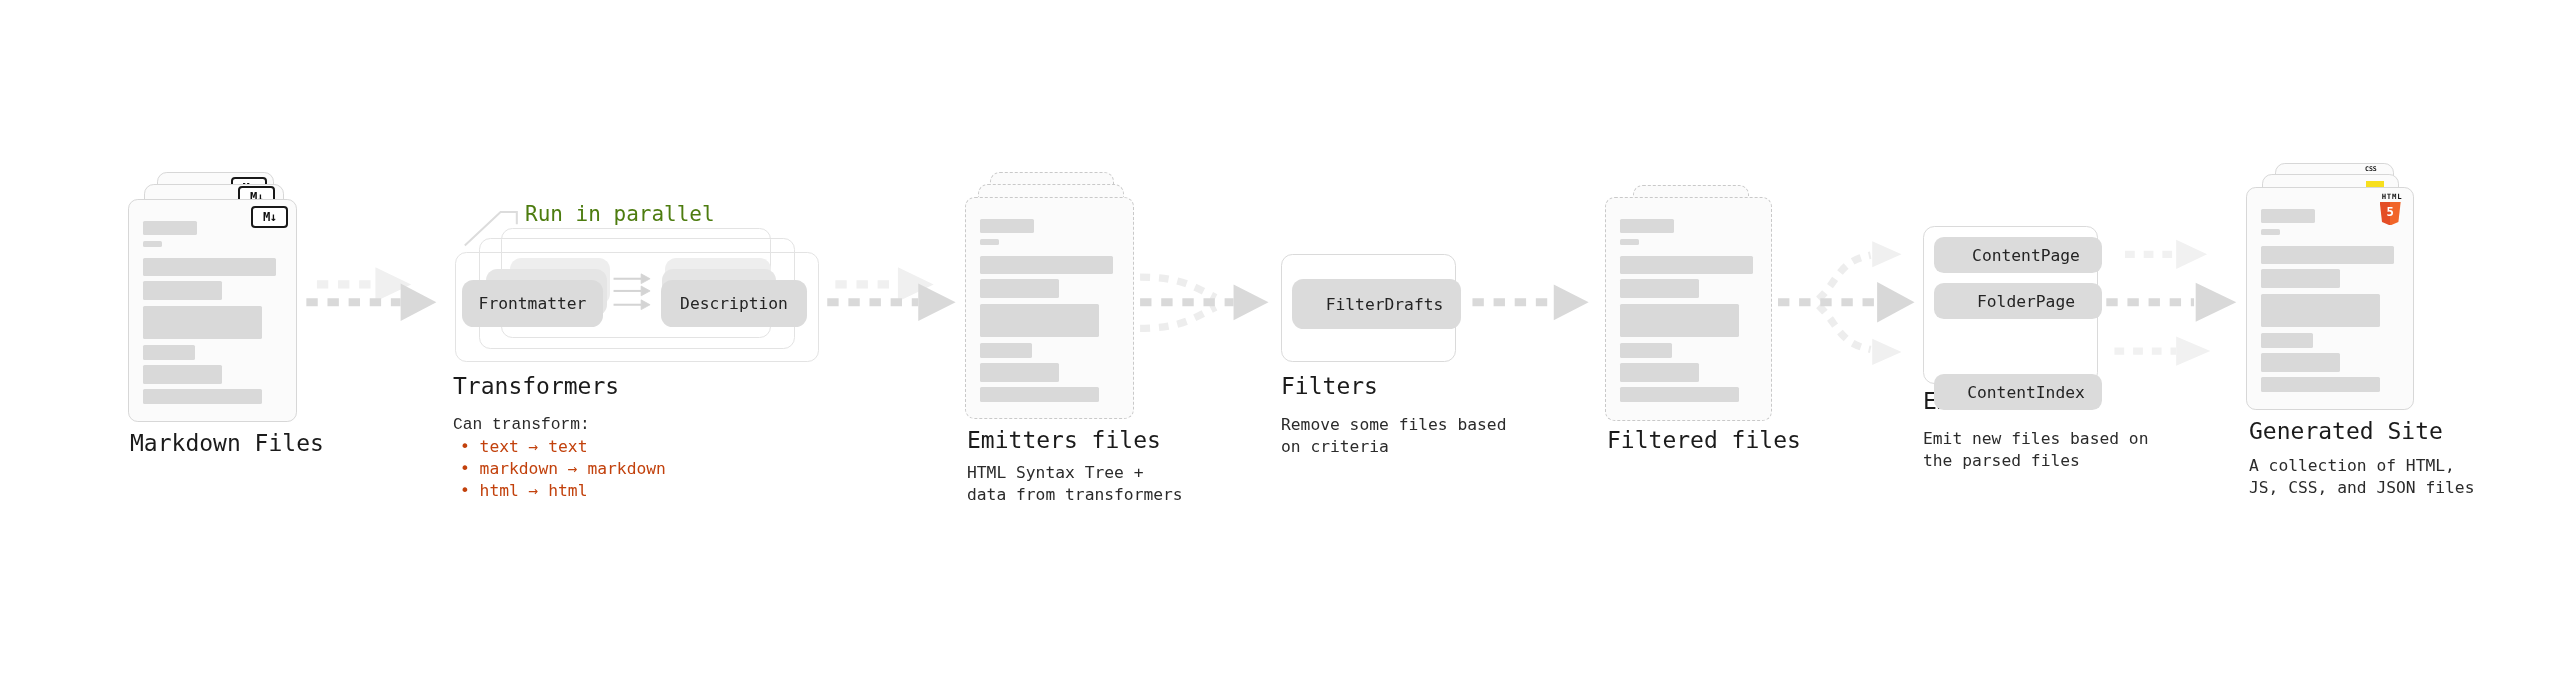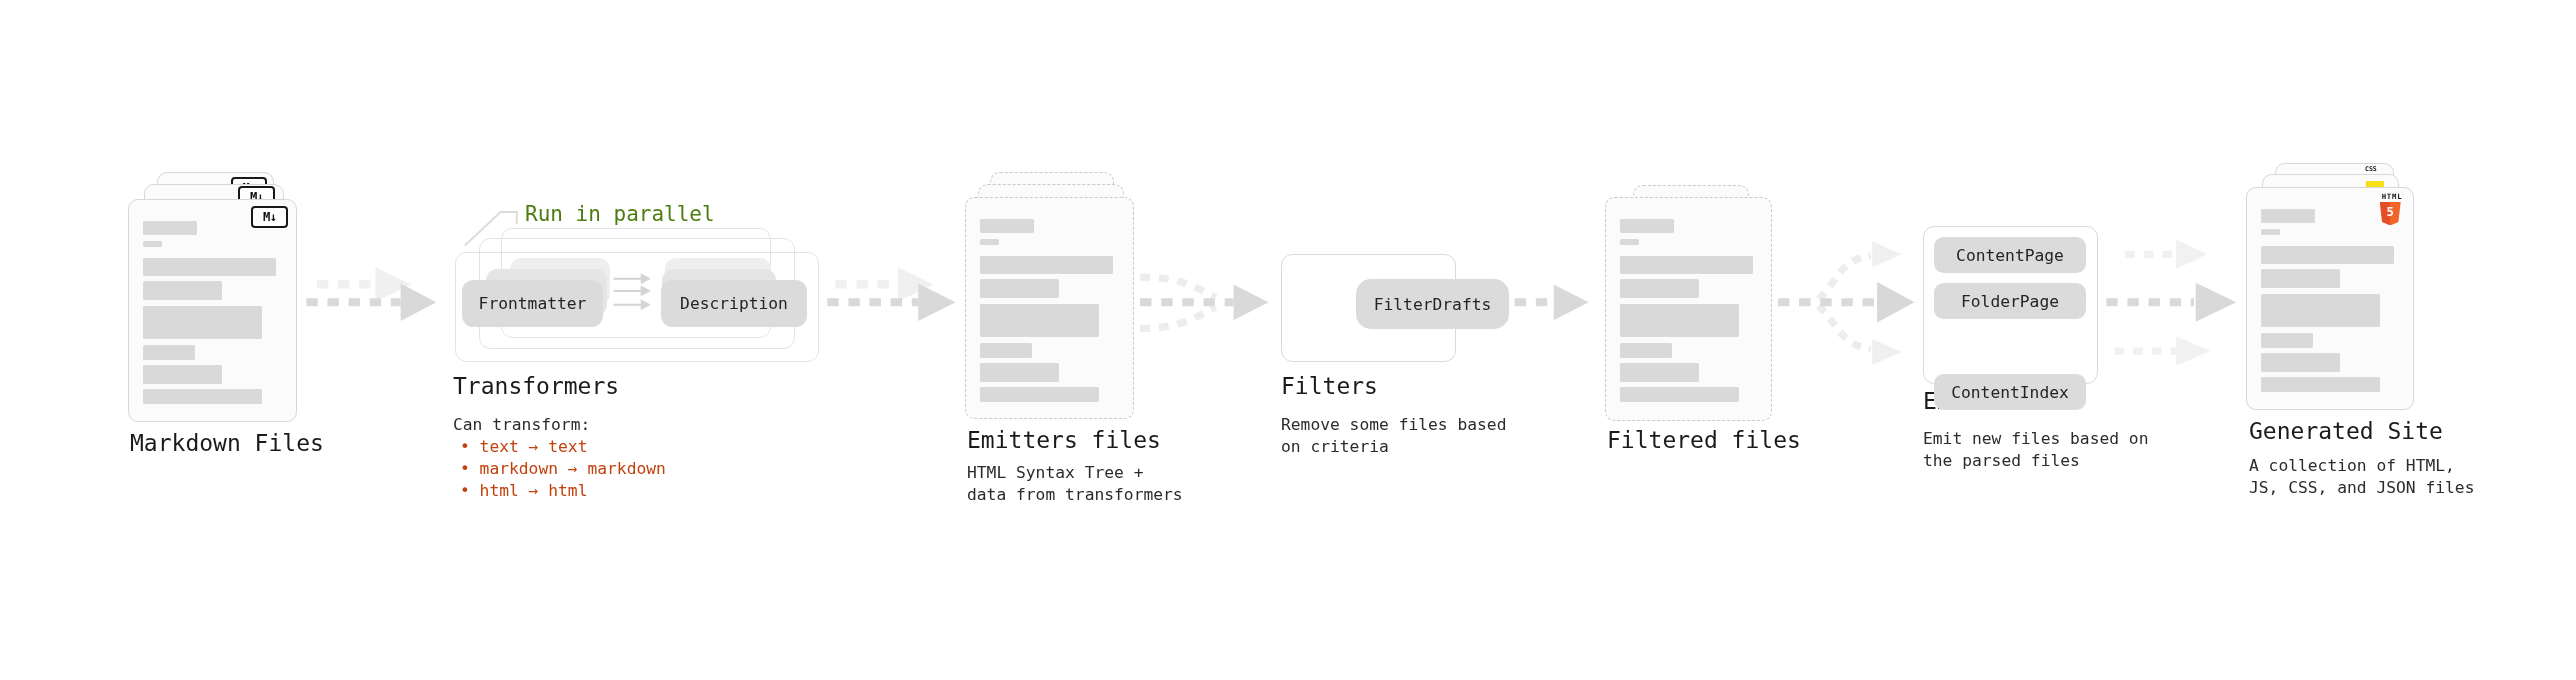--- a/index.html
+++ b/index.html
@@ -46,22 +46,22 @@
   .fm-front{left:462px;top:280px;width:141px;height:47px;background:#dbdbdb;}
   .ds-back {left:665px;top:258px;width:106px;height:47px;background:#eeeeee;}
   .ds-mid  {left:662px;top:269px;width:114px;height:47px;background:#e5e5e5;}
   .ds-front{left:661px;top:280px;width:146px;height:47px;background:#dbdbdb;}
   .t-note{left:525px;top:202px;font-size:21px;color:#4d7c0f;z-index:2;}
 
   
   .proc-box{position:absolute;background:#ffffff;border:1.6px solid #dadada;border-radius:11.4px;z-index:2;}
   .f-box{left:1281px;top:254px;width:173px;height:106px;}
   .proc-pill{position:absolute;background:#dbdbdb;border-radius:11.4px;display:flex;align-items:center;
-    justify-content:center;font-size:16.3px;color:#242424;z-index:3;}
-  .f-pill{left:1356px;top:279px;width:153px;height:50px;border-radius:15px;}
+    justify-content:center;font-size:16.3px;color:#242424;z-index:3;padding-left:16px;}
+  .f-pill{left:1292px;top:279px;width:153px;height:50px;}
   .e-box{left:1923px;top:226px;width:173px;height:156px;}
   .e-pill{left:1934px;width:152px;height:36px;border-radius:9.8px;}
   .e-pill-1{top:237px;} .e-pill-2{top:283px;} .e-pill-3{top:330px;margin-top:44px;}
 
   
   .g-mod-back {left:990px;top:172px;width:122px;height:45px;}
   .g-mod-mid  {left:978px;top:184px;width:144px;height:45px;}
   .g-mod-front{left:965px;top:197px;width:167px;height:220px;}
   .g-fil-back {left:1633px;top:185px;width:114px;height:41px;}
   .g-fil-front{left:1605px;top:197px;width:165px;height:222px;}
@@ -79,21 +79,21 @@
   .html5-shield{width:21px;height:23.6px;margin:0.8px auto 0;
     background:linear-gradient(90deg,#e44d26 50%,#f16529 50%);
     clip-path:polygon(0% 0%,100% 0%,89% 86%,50% 100%,11% 86%);
     display:flex;align-items:center;justify-content:center;}
   .html5-shield span{color:#ffffff;font-weight:bold;font-size:12.2px;line-height:12.2px;margin-top:-2.4px;}
 
   
   .node-label{position:absolute;font-size:23px;color:#1b1b1b;z-index:2;white-space:nowrap;}
   .node-desc{position:absolute;font-size:16.3px;line-height:22px;color:#2b2b2b;z-index:2;white-space:pre-line;}
   .t-title{left:453px;top:373px;}
-  .t-desc-title{left:453px;top:414px;}
+  .t-desc-title{left:453px;top:414px;font-family:Liberation Mono, monospace;}
   .t-bullets{position:absolute;left:460px;top:436px;font-size:16.3px;line-height:22px;color:#c2410c;z-index:2;}
   .bullet-item::before{content:"• ";}
   .md-label{left:130px;top:430px;}
   .mod-label{left:967px;top:427px;}  .mod-desc{left:967px;top:462px;}
   .f-title{left:1281px;top:373px;}    .f-desc{left:1281px;top:414px;}
   .fil-label{left:1607px;top:427px;}
   .e-title{left:1923px;top:388px;}    .e-desc{left:1923px;top:428px;}
   .gen-label{left:2249px;top:418px;}  .gen-desc{left:2249px;top:455px;}
 </style>
 </head>

